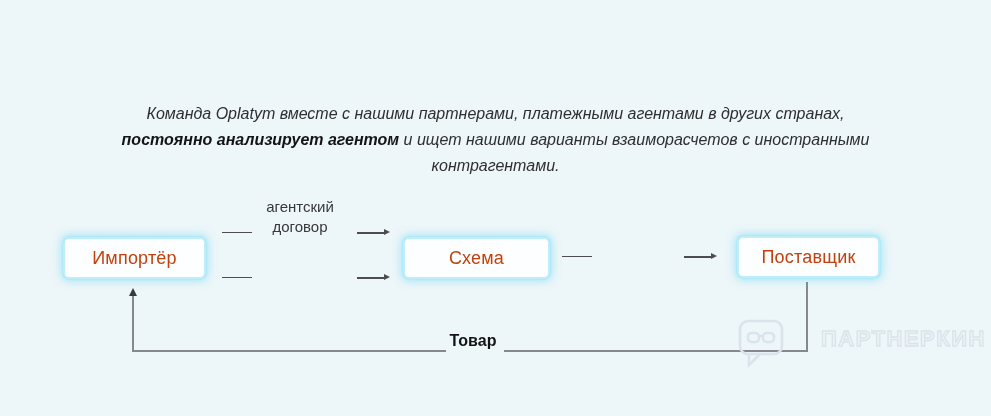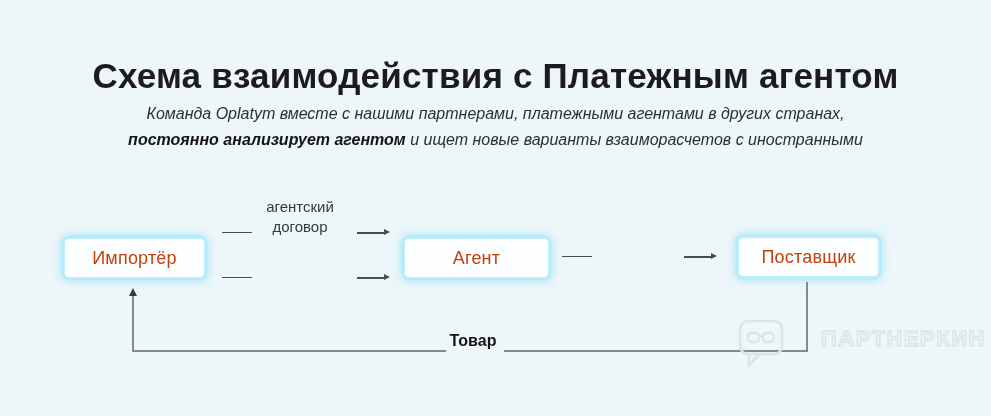--- a/index.html
+++ b/index.html
@@ -75,31 +75,31 @@
     margin-left:6px; margin-top:8px;
     font-size:22px; font-weight:800; letter-spacing:1.5px;
     color:#ecf3f6; -webkit-text-stroke:1.3px #d9e3ea;
   }
 </style>
 </head>
 <body>
 
 <div class="canvas">
 
-  <h1 class="title">Схема взаимодействия с Платежным агентом</h1>
   <div class="subtitle">
     <div>Команда Oplatym вместе с нашими партнерами, платежными агентами в других странах,</div>
-    <div><b>постоянно анализирует агентом</b><span> и ищет новые варианты взаиморасчетов с иностранными</span></div>
+    <div><b>постоянно анализирует агентом</b><span> и ищет нашими варианты взаиморасчетов с иностранными</span></div>
+    <div>контрагентами.</div>
   </div>
 
   <div class="node node-importer">
     <span>Импортёр</span>
   </div>
   <div class="node node-agent">
-    <span>Агент</span>
+    <span>Схема</span>
   </div>
   <div class="node node-supplier">
     <span>Поставщик</span>
   </div>
 
   <div class="dash dash-1"></div>
   <div class="edge-label edge-label-contract">агентский
 договор</div>
   <div class="arrow-right arrow-1"></div>
 

